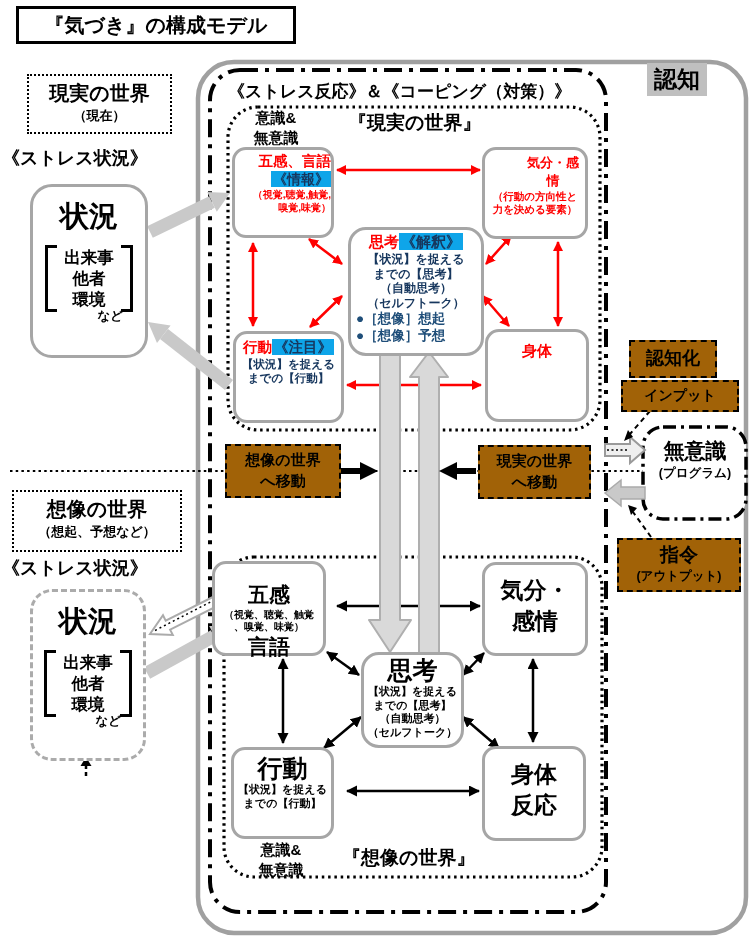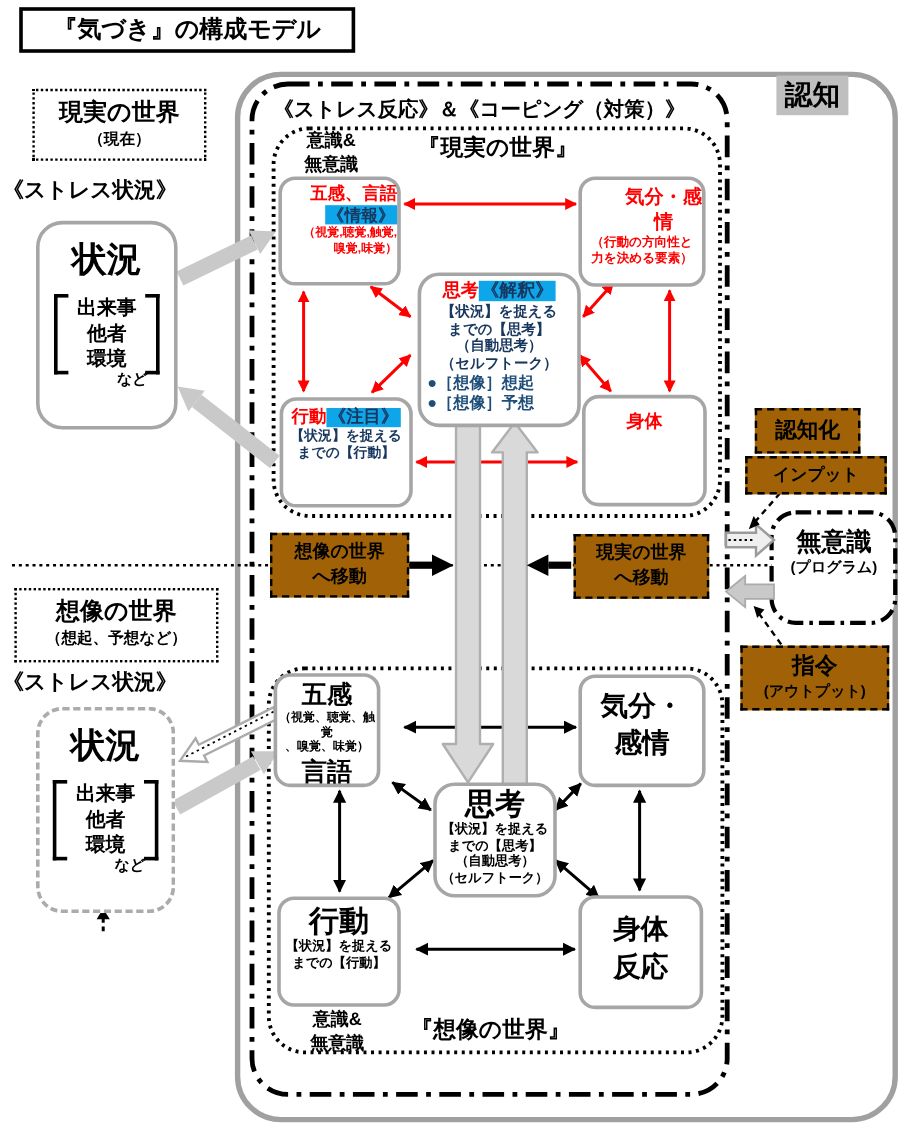--- a/index.html
+++ b/index.html
@@ -154,21 +154,21 @@
 <div class="abs" style="left:348px;top:110px;font-size:19px;">『現実の世界』</div>
 
 <div class="abs box ctr" style="left:232px;top:147px;width:102px;height:91px;padding-top:2px;text-align:right;">
   <div class="red" style="font-size:14.5px;">五感、言語</div>
   <div style="font-size:14px;"><span class="hl">《情報》</span></div>
   <div class="red pre" style="font-size:10px;line-height:12.5px;">（視覚,聴覚,触覚,
 嗅覚,味覚）</div>
 </div>
 
 <div class="abs box ctr" style="left:482px;top:147px;width:106px;height:92px;padding-top:4px;">
-  <div class="red" style="font-size:16px;padding-left:36px;">気分・感情</div>
+  <div class="red" style="font-size:13px;padding-left:36px;">気分・感情</div>
   <div class="red pre" style="font-size:10.5px;line-height:13px;">（行動の方向性と
 力を決める要素）</div>
 </div>
 
 <div class="abs box" style="left:348px;top:227px;width:136px;height:129px;border-radius:18px;padding-top:3px;">
   <div class="ctr" style="font-size:15px;">
     <span class="red">思考</span><span class="hl">《解釈》</span>
   </div>
   <div class="blue pre ctr" style="font-size:12px;line-height:14.5px;">【状況】を捉える
 までの【思考】
@@ -199,28 +199,28 @@
 <div class="abs dashedbox ctr" style="left:621px;top:380px;width:118px;height:32px;border-width:2.5px;font-size:14px;line-height:26px;">インプット</div>
 <div class="abs ctr" style="left:645px;top:437px;width:100px;">
   <div style="font-size:21px;">無意識</div>
   <div style="font-size:12.5px;">(プログラム)</div>
 </div>
 <div class="abs dashedbox ctr" style="left:617px;top:538px;width:124px;height:54px;border-width:2.5px;padding-top:2px;">
   <div style="font-size:19px;">指令</div>
   <div style="font-size:12.5px;">(アウトプット)</div>
 </div>
 
-<div class="abs box ctr" style="left:228px;top:561px;width:89px;height:95px;padding-top:1px;">
+<div class="abs box ctr" style="left:212px;top:561px;width:114px;height:95px;padding-top:17px;">
   <div style="font-size:21px;">五感</div>
   <div class="pre" style="font-size:10px;line-height:12px;">（視覚、聴覚、触覚
 、嗅覚、味覚）</div>
   <div style="font-size:21px;">言語</div>
 </div>
 
-<div class="abs box pre ctr" style="left:482px;top:562px;width:106px;height:94px;font-size:23px;line-height:31px;padding-top:10px;font-family:Liberation Mono, monospace;">気分・
+<div class="abs box pre ctr" style="left:482px;top:562px;width:106px;height:94px;font-size:23px;line-height:31px;padding-top:10px;">気分・
 感情</div>
 
 <div class="abs box ctr" style="left:361px;top:652px;width:103px;height:96px;border-radius:18px;">
   <div style="font-size:25px;line-height:30px;">思考</div>
   <div class="pre" style="font-size:11px;line-height:13.5px;">【状況】を捉える
 までの【思考】
 （自動思考）
 （セルフトーク）</div>
 </div>
 

